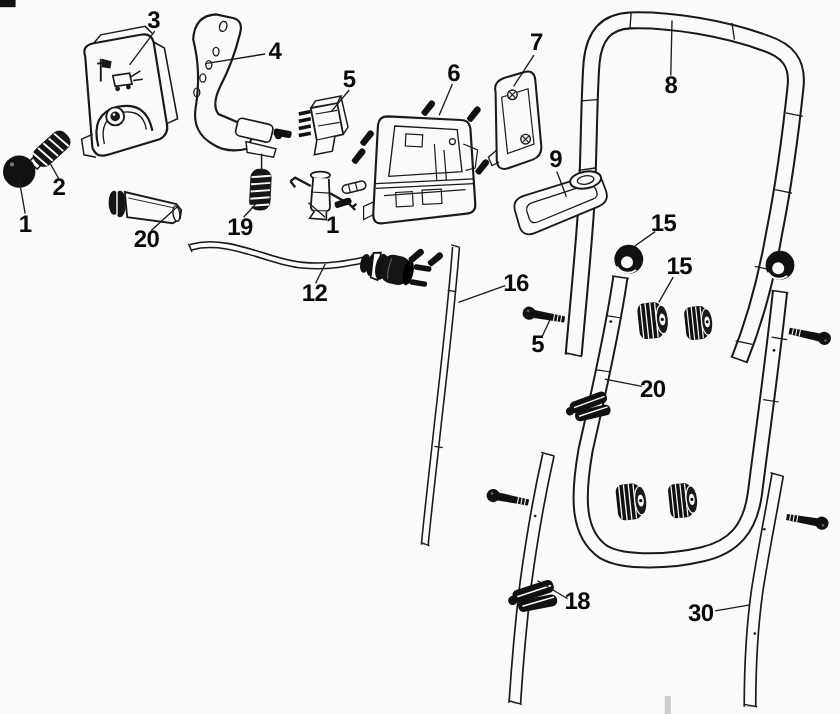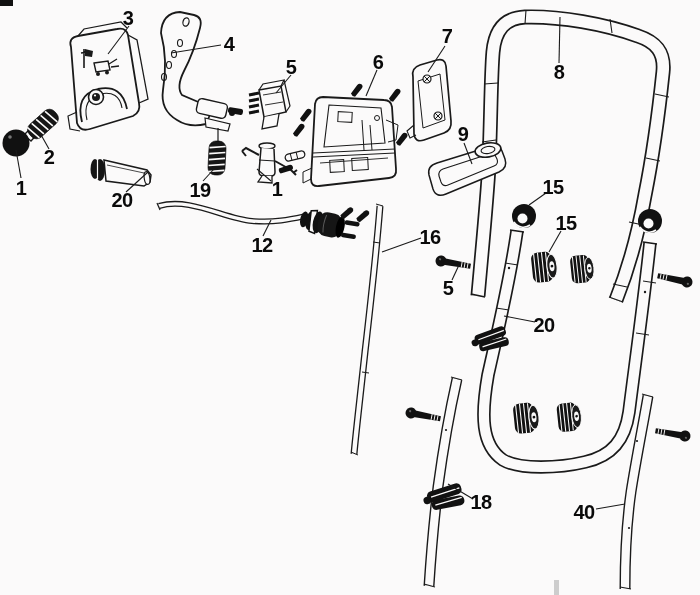--- a/index.html
+++ b/index.html
@@ -297,15 +297,15 @@
 <div class="lbl" style="left:277px;top:189px">1</div>
 <div class="lbl" style="left:200px;top:190px">19</div>
 <div class="lbl" style="left:122px;top:200px">20</div>
 <div class="lbl" style="left:262px;top:245px">12</div>
 <div class="lbl" style="left:430px;top:237px">16</div>
 <div class="lbl" style="left:553px;top:187px">15</div>
 <div class="lbl" style="left:566px;top:223px">15</div>
 <div class="lbl" style="left:448px;top:288px">5</div>
 <div class="lbl" style="left:544px;top:325px">20</div>
 <div class="lbl" style="left:481px;top:502px">18</div>
-<div class="lbl" style="left:584px;top:512px">40</div>
+<div class="lbl" style="left:584px;top:512px">30</div>
 
 </div>
 
 </body></html>

